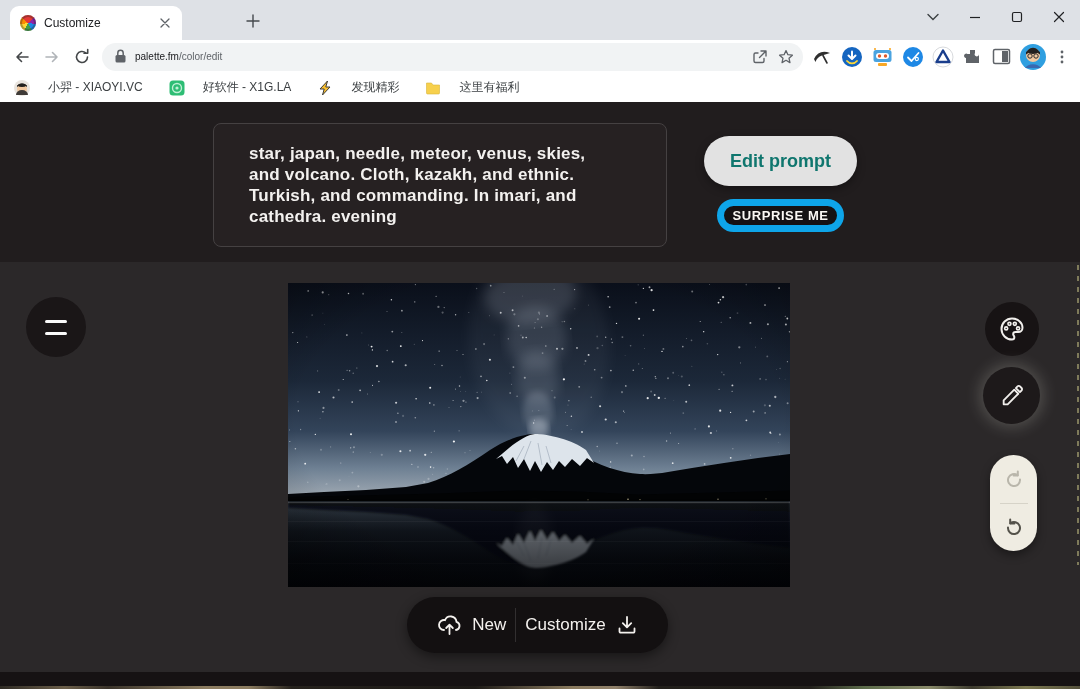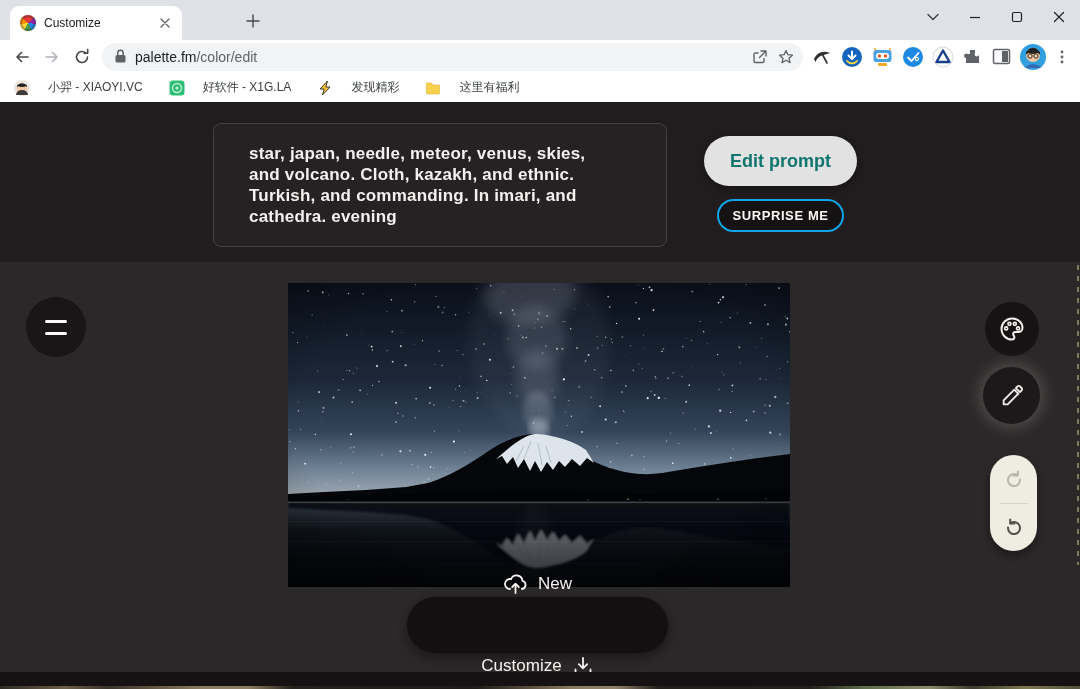--- a/index.html
+++ b/index.html
@@ -16,51 +16,51 @@
   .tab-title { flex:1; font-size:12px; color:#202124; white-space:nowrap; overflow:hidden; }
   .icon-btn { display:flex; align-items:center; justify-content:center; border-radius:50%; }
   .tab-close { width:18px; height:18px; }
   .newtab { position:absolute; left:240px; top:8px; width:26px; height:26px; }
   .win-controls { position:absolute; right:0; top:0; height:34px; display:flex; align-items:center; }
   .win-btn { width:42px; height:34px; display:flex; align-items:center; justify-content:center; }
 
   .toolbar { position:absolute; top:40px; left:0; right:0; height:33px; background:#fff; display:flex; align-items:center; padding:0 8px; gap:2px; }
   .nav-btn { width:28px; height:28px; flex:0 0 28px; display:flex; align-items:center; justify-content:center; border-radius:50%; }
   .omnibox { flex:1; min-width:0; height:28px; background:#f1f3f4; border-radius:14px; display:flex; align-items:center; padding:0 8px 0 12px; margin:0 6px 0 4px; gap:8px; }
-  .url { flex:1; min-width:0; font-size:14px; color:#202124; white-space:nowrap; overflow:hidden; }
+  .url { flex:1; min-width:0; font-size:10px; color:#202124; white-space:nowrap; overflow:hidden; }
   .url .path { color:#5f6368; }
   .ext-cluster { display:flex; align-items:center; gap:8px; padding-right:2px; }
 
   .bookmarks { position:absolute; top:73px; left:0; right:0; height:29px; background:#fff; display:flex; align-items:center; gap:26px; padding:0 14px; }
   .bm { display:flex; align-items:center; gap:18px; font-size:12px; color:#3c4043; white-space:nowrap; }
   .bm-ico { width:16px; height:16px; flex:0 0 16px; }
 
   
   .content { position:absolute; top:102px; left:0; right:0; bottom:0; background:#2b2829; overflow:hidden; }
   .header-band { position:absolute; top:0; left:0; right:0; height:160px; background:#211d1e; }
 
   .prompt-box { position:absolute; left:213px; top:21px; width:454px; height:124px; background:#262122; border:1px solid #454142; border-radius:8px; padding:19px 20px 0 35px; }
   .prompt-line { color:#f3f1ef; font-size:17px; line-height:21px; font-weight:600; letter-spacing:.2px; white-space:nowrap; }
 
   .edit-btn { position:absolute; left:704px; top:34px; width:153px; height:50px; background:#e2e2e2; border:none; border-radius:25px; font-family:inherit; font-size:18px; font-weight:700; color:#0f766e; box-shadow:0 3px 8px rgba(0,0,0,.35); cursor:pointer; }
-  .surprise-btn { position:absolute; left:717px; top:97px; width:127px; height:33px; background:#151213; border:2px solid #0ea5e9; border-radius:17px; font-family:inherit; font-size:13px; font-weight:700; letter-spacing:.6px; color:#fbf8f4; cursor:pointer; }
+  .surprise-btn { position:absolute; left:717px; top:97px; width:127px; height:33px; background:#151213; border:7px solid #0ea5e9; border-radius:17px; font-family:inherit; font-size:13px; font-weight:700; letter-spacing:.6px; color:#fbf8f4; cursor:pointer; }
 
   .round-btn { position:absolute; border-radius:50%; display:flex; align-items:center; justify-content:center; cursor:pointer; border:none; }
   .menu-fab { left:26px; top:195px; width:60px; height:60px; background:#1a1617; flex-direction:column; gap:9px; }
   .menu-fab .bar { width:22px; height:3px; background:#fafafa; border-radius:2px; }
   .palette-fab { left:985px; top:200px; width:54px; height:54px; background:#171314; }
   .pencil-fab { left:983px; top:265px; width:57px; height:57px; background:#1d191a; box-shadow:0 0 16px 3px rgba(235,235,225,.22); }
 
   .history-pill { position:absolute; left:990px; top:353px; width:47px; height:96px; background:#efece2; border-radius:24px; display:flex; flex-direction:column; align-items:center; justify-content:space-evenly; box-shadow:0 4px 10px rgba(0,0,0,.4); }
   .history-divider { width:28px; height:1px; background:#d6d3c8; }
   .h-btn { width:24px; height:24px; display:flex; align-items:center; justify-content:center; cursor:pointer; }
 
   .canvas-img { position:absolute; left:288px; top:181px; width:502px; height:304px; display:block; }
 
-  .action-pill { position:absolute; left:407px; top:495px; width:261px; height:56px; background:#131011; border-radius:28px; display:flex; align-items:center; justify-content:center; gap:30px; box-shadow:0 4px 12px rgba(0,0,0,.45);flex-direction:column; }
+  .action-pill { position:absolute; left:407px; top:495px; width:261px; height:56px; background:#131011; border-radius:28px; display:flex; align-items:center; justify-content:center; gap:4px; box-shadow:0 4px 12px rgba(0,0,0,.45); }
   .action-label { color:#f4f1ee; font-size:17px; font-weight:500; cursor:pointer; }
   .action-divider { width:1px; height:34px; background:#322f30; margin:0 5px; }
   .half-btn { display:flex; align-items:center; gap:10px; cursor:pointer; }
 
   .bottom-strip { position:absolute; left:0; right:0; top:570px; height:14px; background:#161213; }
   .variant-strip { position:absolute; left:0; right:0; bottom:0; height:3px;
     background:linear-gradient(90deg,#2e2a24 0%,#6b5e49 6%,#3a332a 10%,#8c7c60 19%,#8c7c60 23%,#26221d 27%,#1d1a17 44%,#8a7a5e 53%,#90806a 57%,#221f1b 61%,#23201c 75%,#5c6b4a 80%,#8a8a6a 86%,#3d3a2e 90%,#7c7850 95%,#55513c 100%); }
   .edge-scroll { position:absolute; right:1px; top:163px; width:2px; height:300px; opacity:.85;
     background:repeating-linear-gradient(180deg,#8d8963 0 5px,transparent 5px 11px); }
 </style>

